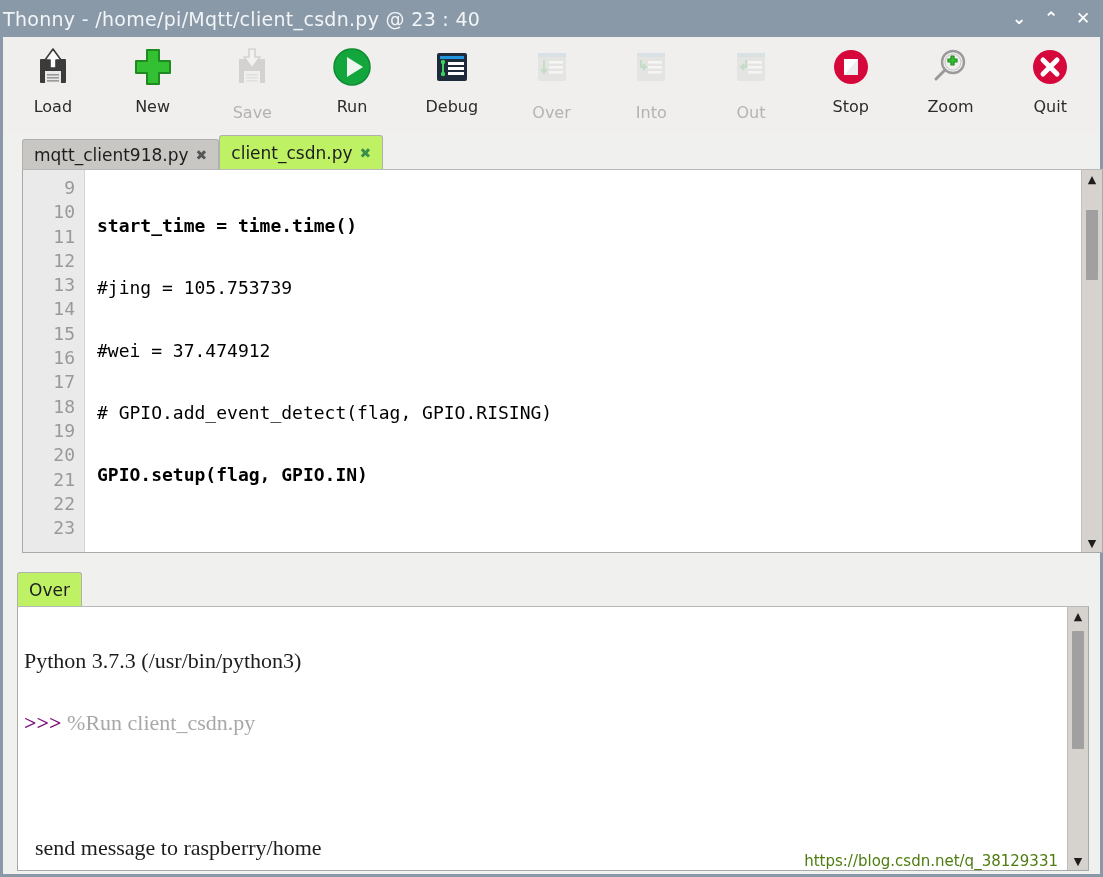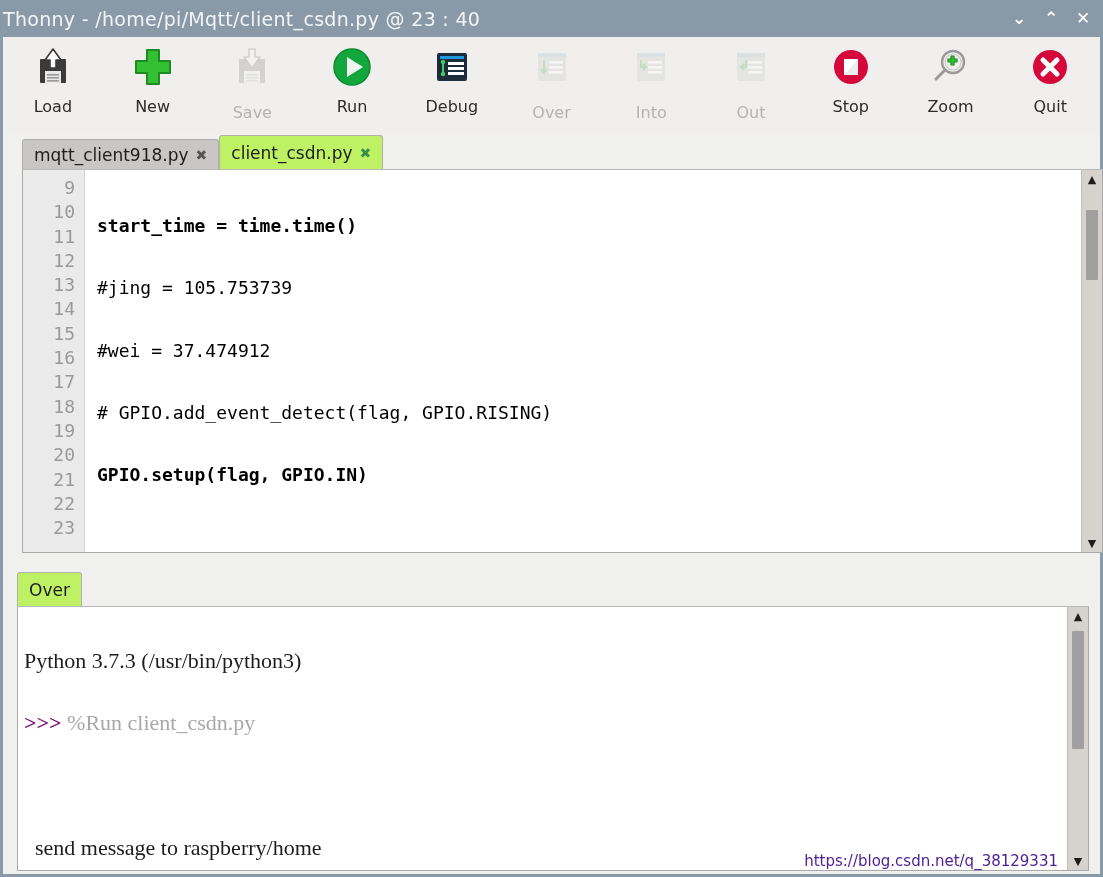--- a/index.html
+++ b/index.html
@@ -241,21 +241,21 @@
     white-space: pre;
   }
   .s-gray { color: #a8a8a8; }
   .s-prompt { color: #7a0d7a; font-weight: bold; }
 
   #watermark {
     position: absolute;
     right: 42px;
     bottom: 4px;
     font-size: 15px;
-    color: #4c1d95;
+    color: #4d7c0f;
     font-family: "DejaVu Sans", sans-serif;
     pointer-events: none;
     white-space: nowrap;
   }
 </style>
 </head>
 <body>
 
 <div id="app">
 

